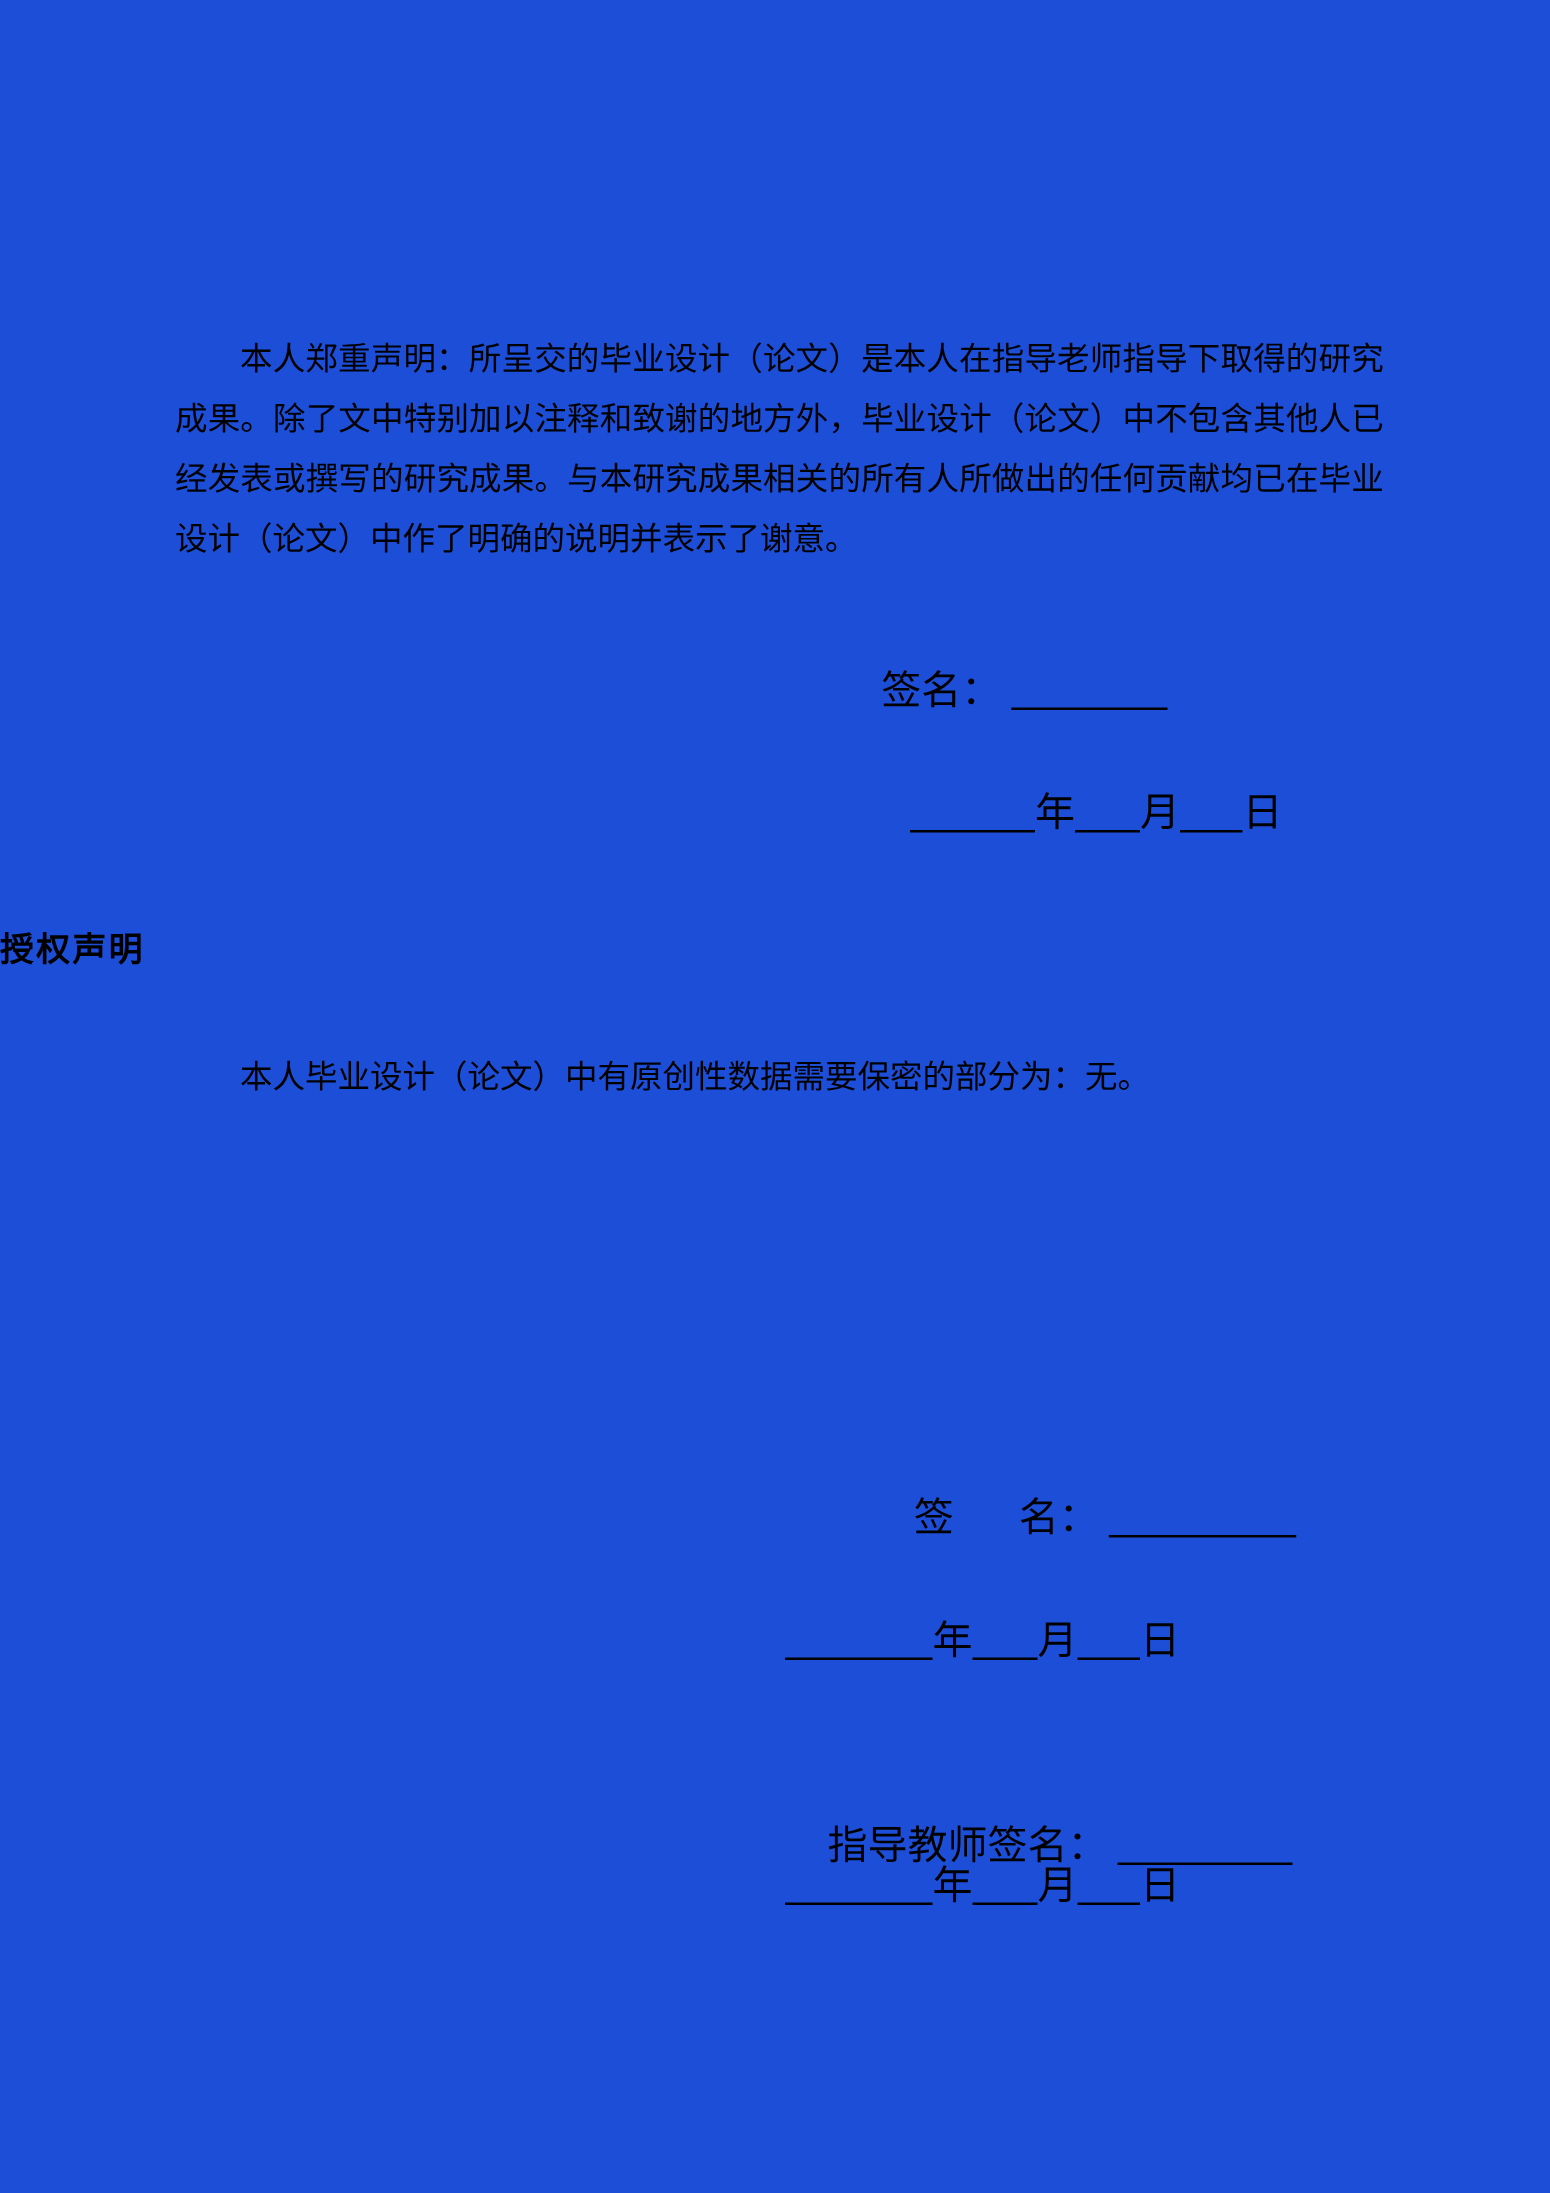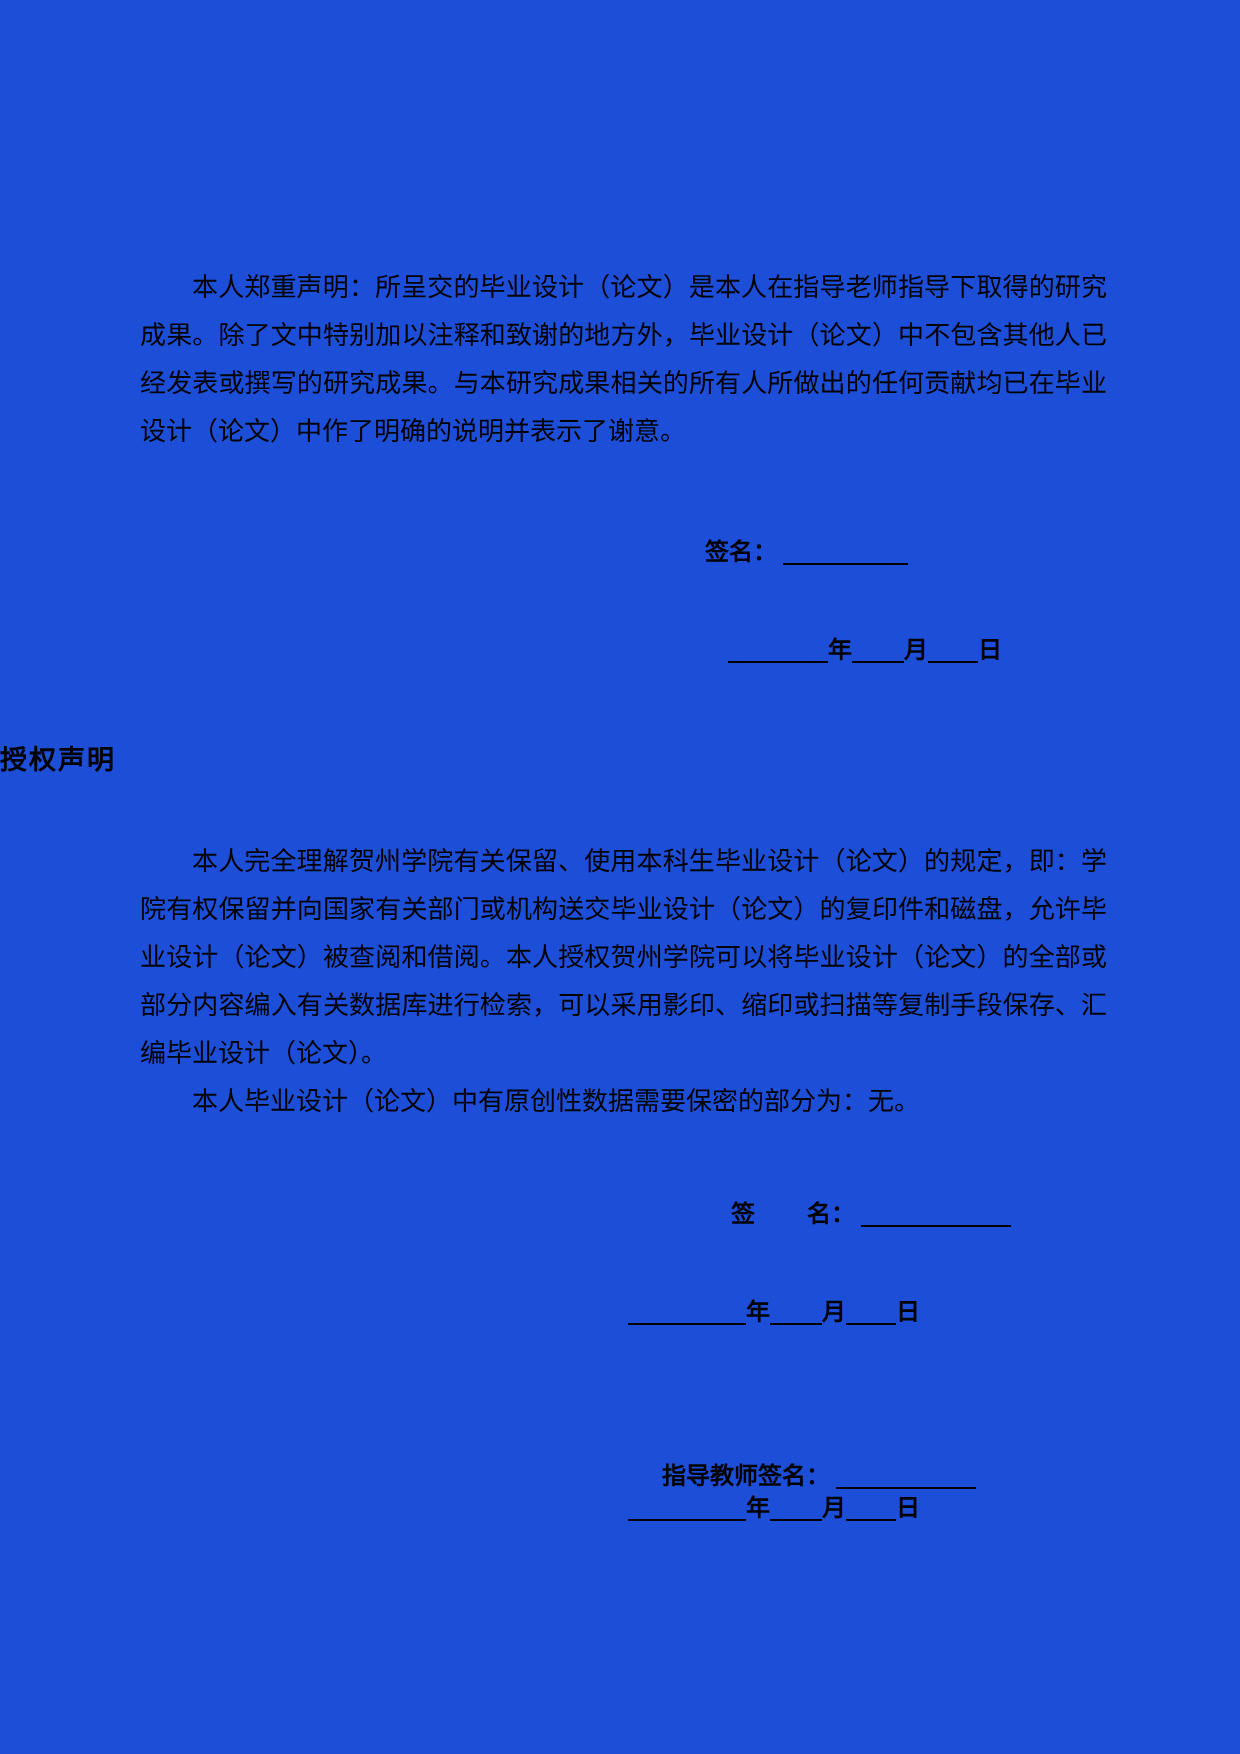--- a/index.html
+++ b/index.html
@@ -27,22 +27,21 @@
   }
   .abs { position: absolute; }
   .para-block {
     left: 140px;
     right: 133px;
   }
   .row {
     position: absolute;
     white-space: nowrap;
     line-height: 32px;
-    font-size: 24px;
-    font-weight: bold;
+    font-size: 32px;
   }
   .blank {
     display: inline-block;
     border-bottom: 2px solid #000000;
     height: 22px;
     vertical-align: -5px;
   }
   .w125 { width: 125px; }
   .w150 { width: 150px; }
   .w140 { width: 140px; }
@@ -80,21 +79,20 @@
 
     <div class="row" style="top: 634px; left: 728px;">
       <span class="blank w100"></span><span>年</span><span class="blank w52"></span><span>月</span><span class="blank w50"></span><span>日</span>
     </div>
   </section>
 
   <section>
     <h1 class="title">授权声明</h1>
 
     <div class="abs para-block auth-body" style="top: 838px;">
-      <p class="para">本人完全理解贺州学院有关保留、使用本科生毕业设计（论文）的规定，即：学院有权保留并向国家有关部门或机构送交毕业设计（论文）的复印件和磁盘，允许毕业设计（论文）被查阅和借阅。本人授权贺州学院可以将毕业设计（论文）的全部或部分内容编入有关数据库进行检索，可以采用影印、缩印或扫描等复制手段保存、汇编毕业设计（论文）。</p>
       <p class="para">本人毕业设计（论文）中有原创性数据需要保密的部分为：无。</p>
     </div>
 
     <div class="row" style="top: 1198px; left: 683px; margin-left: 48px;">
       <span>签</span><span class="gap2em"></span><span>名：</span>
       <span class="blank w150"></span>
     </div>
 
     <div class="row" style="top: 1296px; left: 628px;">
       <span class="blank w118"></span><span>年</span><span class="blank w52"></span><span>月</span><span class="blank w50"></span><span>日</span>

